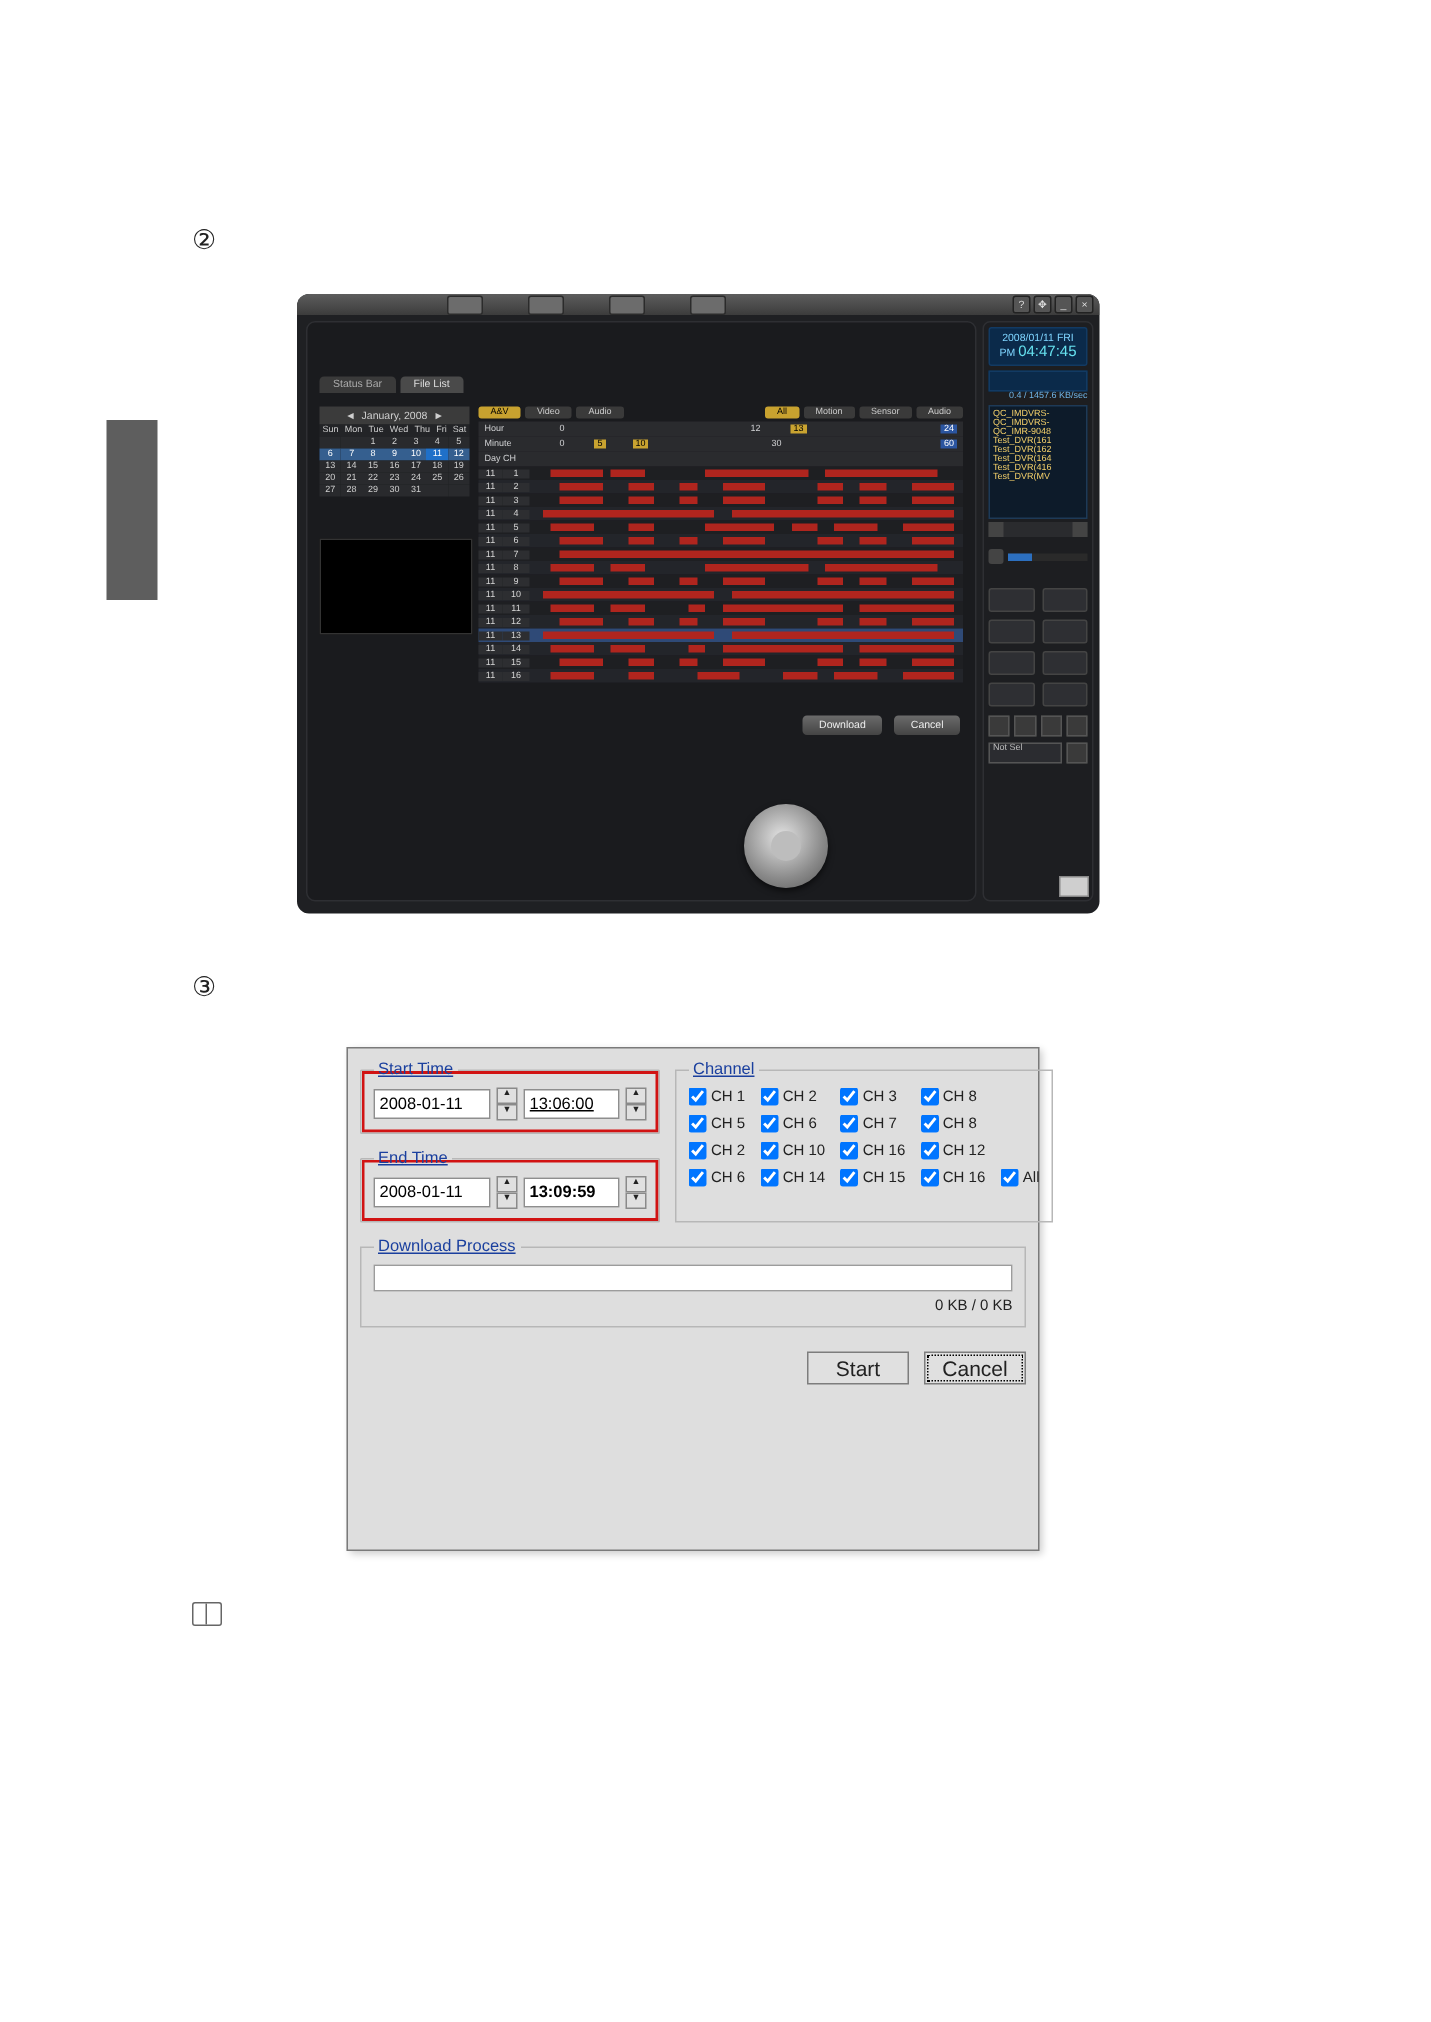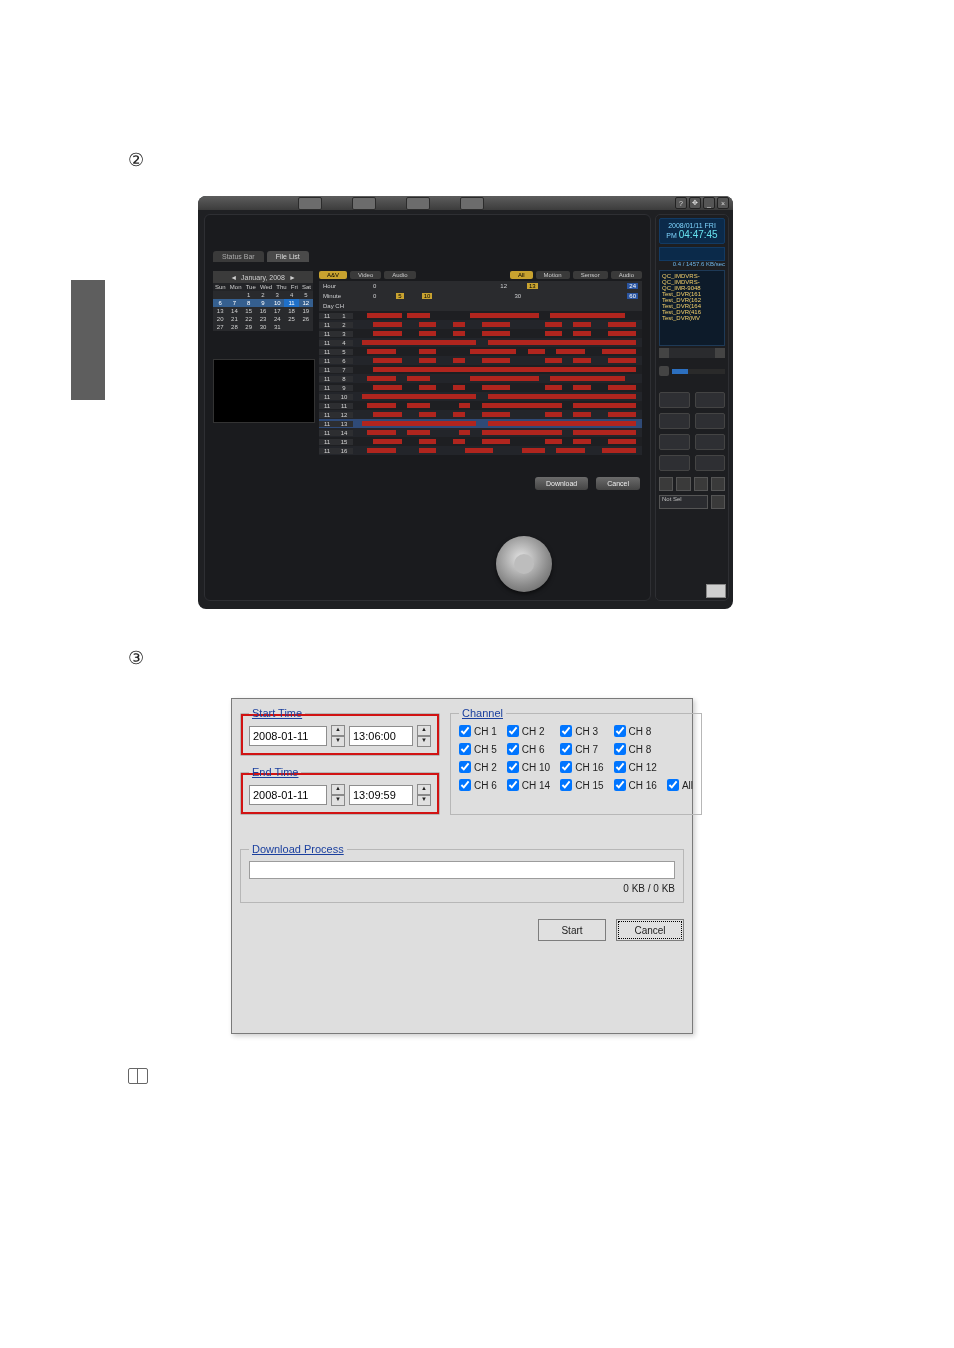--- a/index.html
+++ b/index.html
@@ -98,25 +98,25 @@
   .shot2 .spin span{height:9px;border:1px solid #8a8a8a;background:#e0e0e0;font-size:6px;text-align:center;line-height:7px;}
   .shot2 .channels{flex:1;}
   .shot2 .chgrid{display:grid;grid-template-columns:repeat(5,auto);gap:6px 10px;}
   .shot2 .ck{display:flex;align-items:center;gap:3px;white-space:nowrap;font-size:10px;}
   .shot2 .ck input{width:12px;height:12px;margin:0;}
   .shot2 .info{margin-top:10px;}
   .shot2 .info .line{display:flex;align-items:center;margin:4px 0;font-size:10px;}
   .shot2 .info .k{width:130px;text-align:right;padding-right:6px;}
   .shot2 .info input{flex:1;height:16px;border:1px solid #8e8e8e;background:#f4f4f4;color:#888;font-size:10px;padding:0 3px;}
   .shot2 .browse{width:22px;height:18px;margin-left:6px;border:1px solid #8a8a8a;background:#e0e0e0;text-align:center;font-size:10px;}
-  .shot2 .proc{margin-top:28px;}
+  .shot2 .proc{margin-top:10px;}
   .shot2 .pbar{height:16px;border:1px solid #9c9c9c;background:#fff;}
   .shot2 .pstat{text-align:right;font-size:10px;margin-top:4px;}
   .shot2 .dlgbtns{display:flex;justify-content:flex-end;gap:10px;padding:8px;}
-  .shot2 .dlgbtns .b{width:66px;height:20px;border:1px solid #7d7d7d;background:#e0e0e0;display:flex;align-items:center;justify-content:center;font-size:10px;}
+  .shot2 .dlgbtns .b{width:66px;height:20px;border:1px solid #7d7d7d;background:#e0e0e0;display:flex;align-items:center;justify-content:center;font-size:14px;}
   .shot2 .dlgbtns .b.focus{outline:1px dotted #000;outline-offset:-3px;}
 </style>
 </head>
 <body>
 <div class="page">
 
 <div class="side-tab"></div>
 
 <div class="step-num step2">②</div>
 <div class="step-num step3">③</div>
@@ -478,36 +478,36 @@
     <div class="row1">
       <div class="times">
         <fieldset class="hlbox">
           <legend>Start Time</legend>
           <div class="dt">
             <input style="width: 70px;" value="2008-01-11">
             <div class="spin">
                   <span>▲</span>
                   <span>▼</span>
                 </div>
-            <input style="width: 56px;" value="13:06:00">
+            <input style="width: 56px; text-decoration: underline;" value="13:06:00">
             <div class="spin">
                   <span>▲</span>
                   <span>▼</span>
                 </div>
           </div>
         </fieldset>
         <fieldset class="hlbox">
           <legend>End Time</legend>
           <div class="dt">
             <input style="width: 70px;" value="2008-01-11">
             <div class="spin">
                   <span>▲</span>
                   <span>▼</span>
                 </div>
-            <input style="width: 56px;" value="13:09:59">
+            <input style="width: 56px; font-weight: bold;" value="13:09:59">
             <div class="spin">
                   <span>▲</span>
                   <span>▼</span>
                 </div>
           </div>
         </fieldset>
       </div>
       <fieldset class="channels">
         <legend>Channel</legend>
         <div class="chgrid" id="chgrid">

